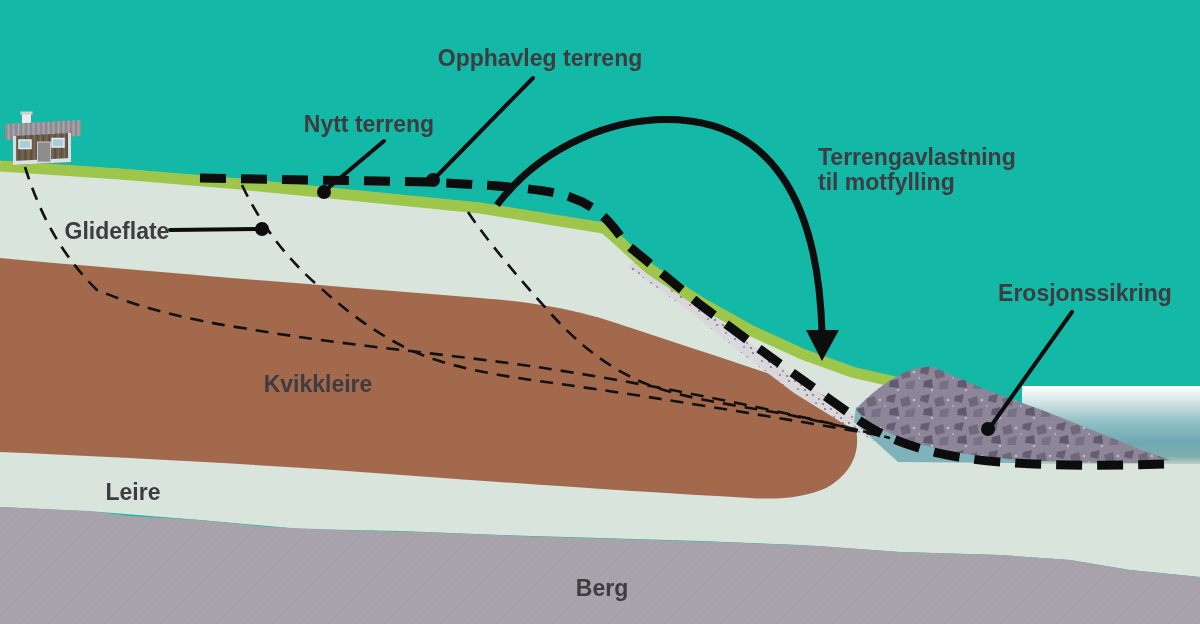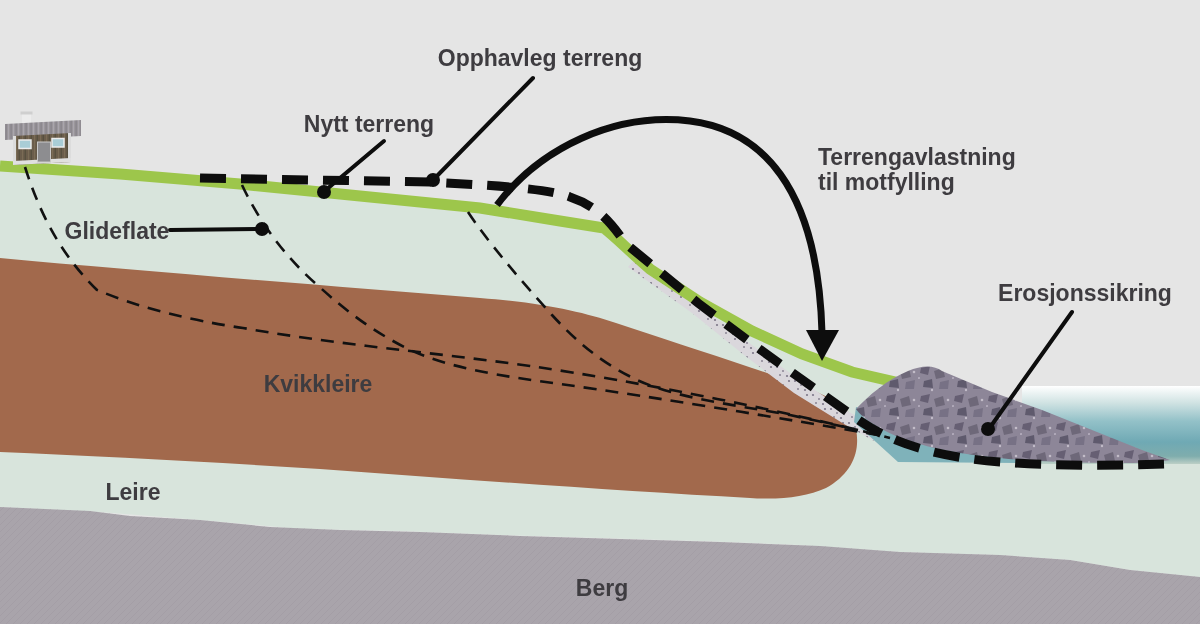--- a/index.html
+++ b/index.html
@@ -1,16 +1,16 @@
 <!DOCTYPE html>
 <html><head>
 <meta charset="utf-8">
 <style>
   html,body{margin:0;padding:0;background:#ffffff;}
-  .stage{position:relative;width:1200px;height:624px;background:#e5e5e5;overflow:hidden;}
+  .stage{position:relative;width:1200px;height:624px;background:#14b8a6;overflow:hidden;}
   svg{display:block;}
   text{font-family:"Liberation Sans","DejaVu Sans",sans-serif;font-weight:700;fill:#3e3c40;}
   .callout{font-size:23px;}
   .layerlabel{font-size:23px;}
 </style>
 </head>
 <body>
 
 <div class="stage">
 <svg width="1200" height="624" viewBox="0 0 1200 624">

